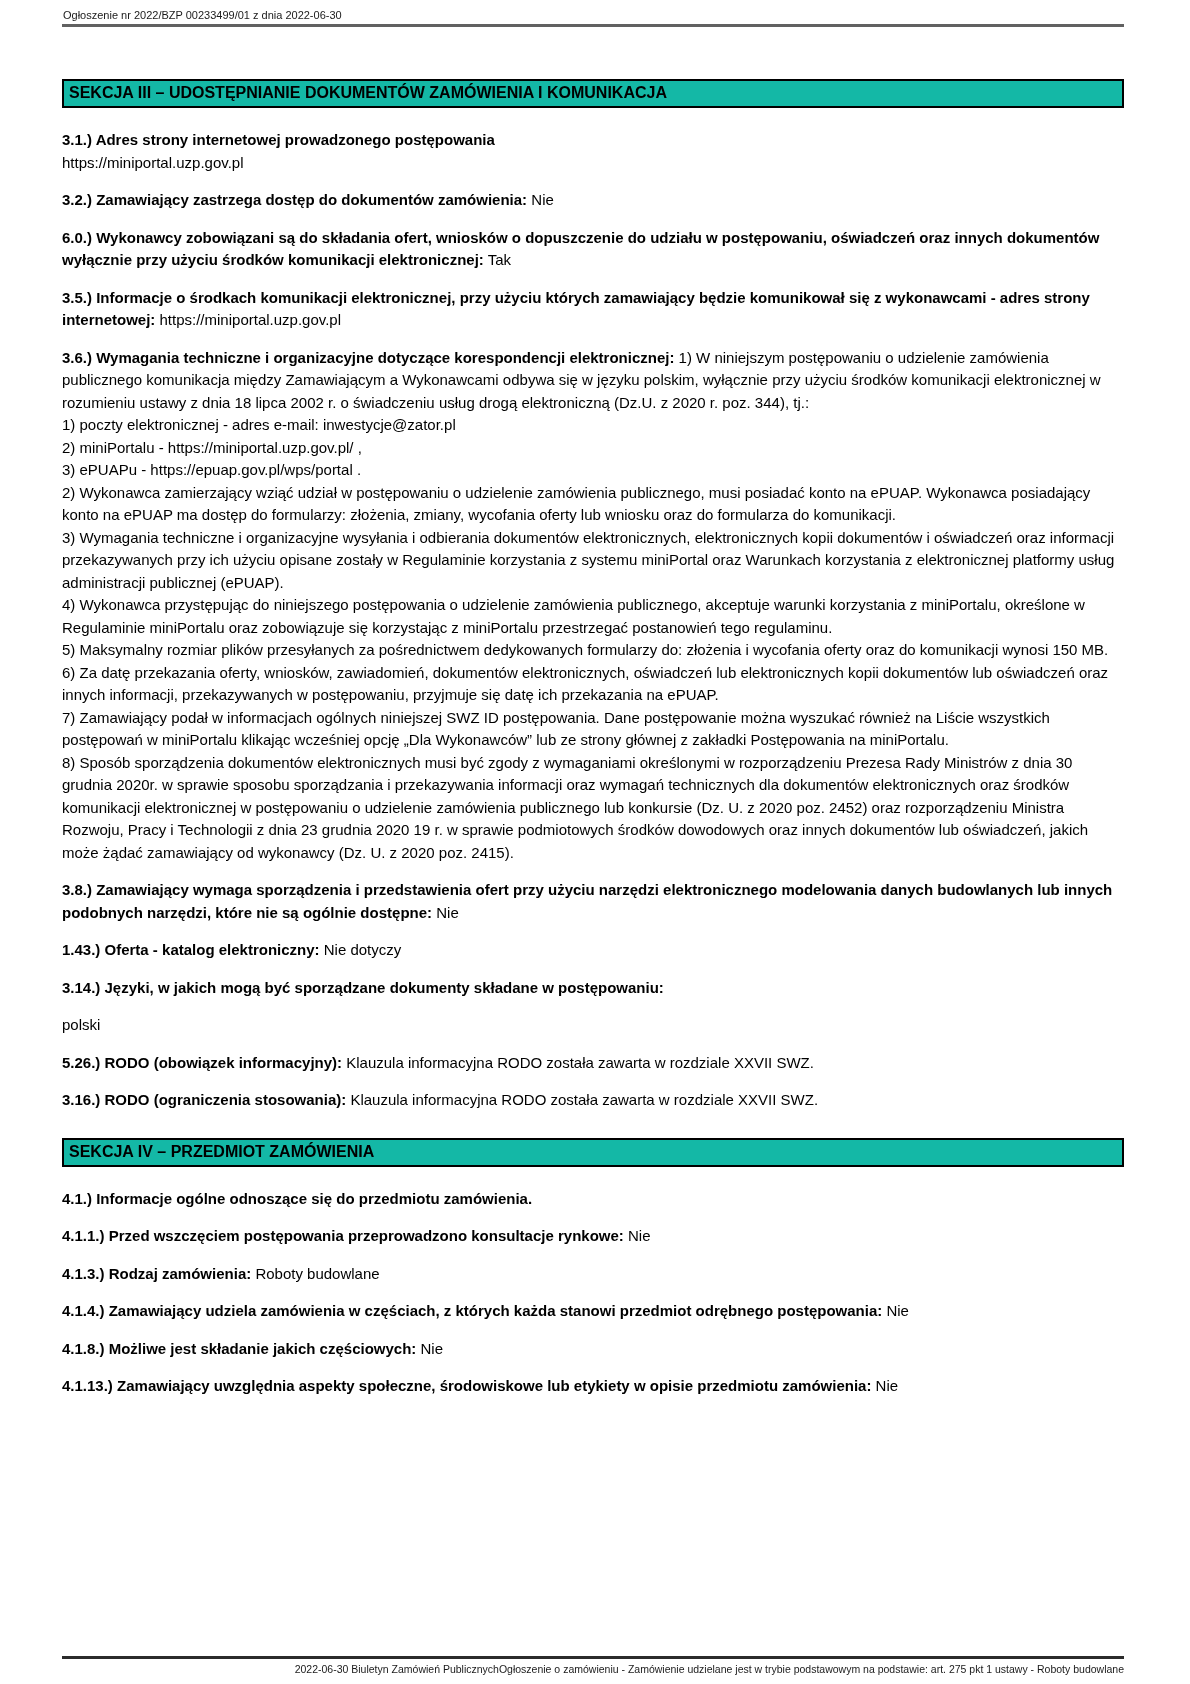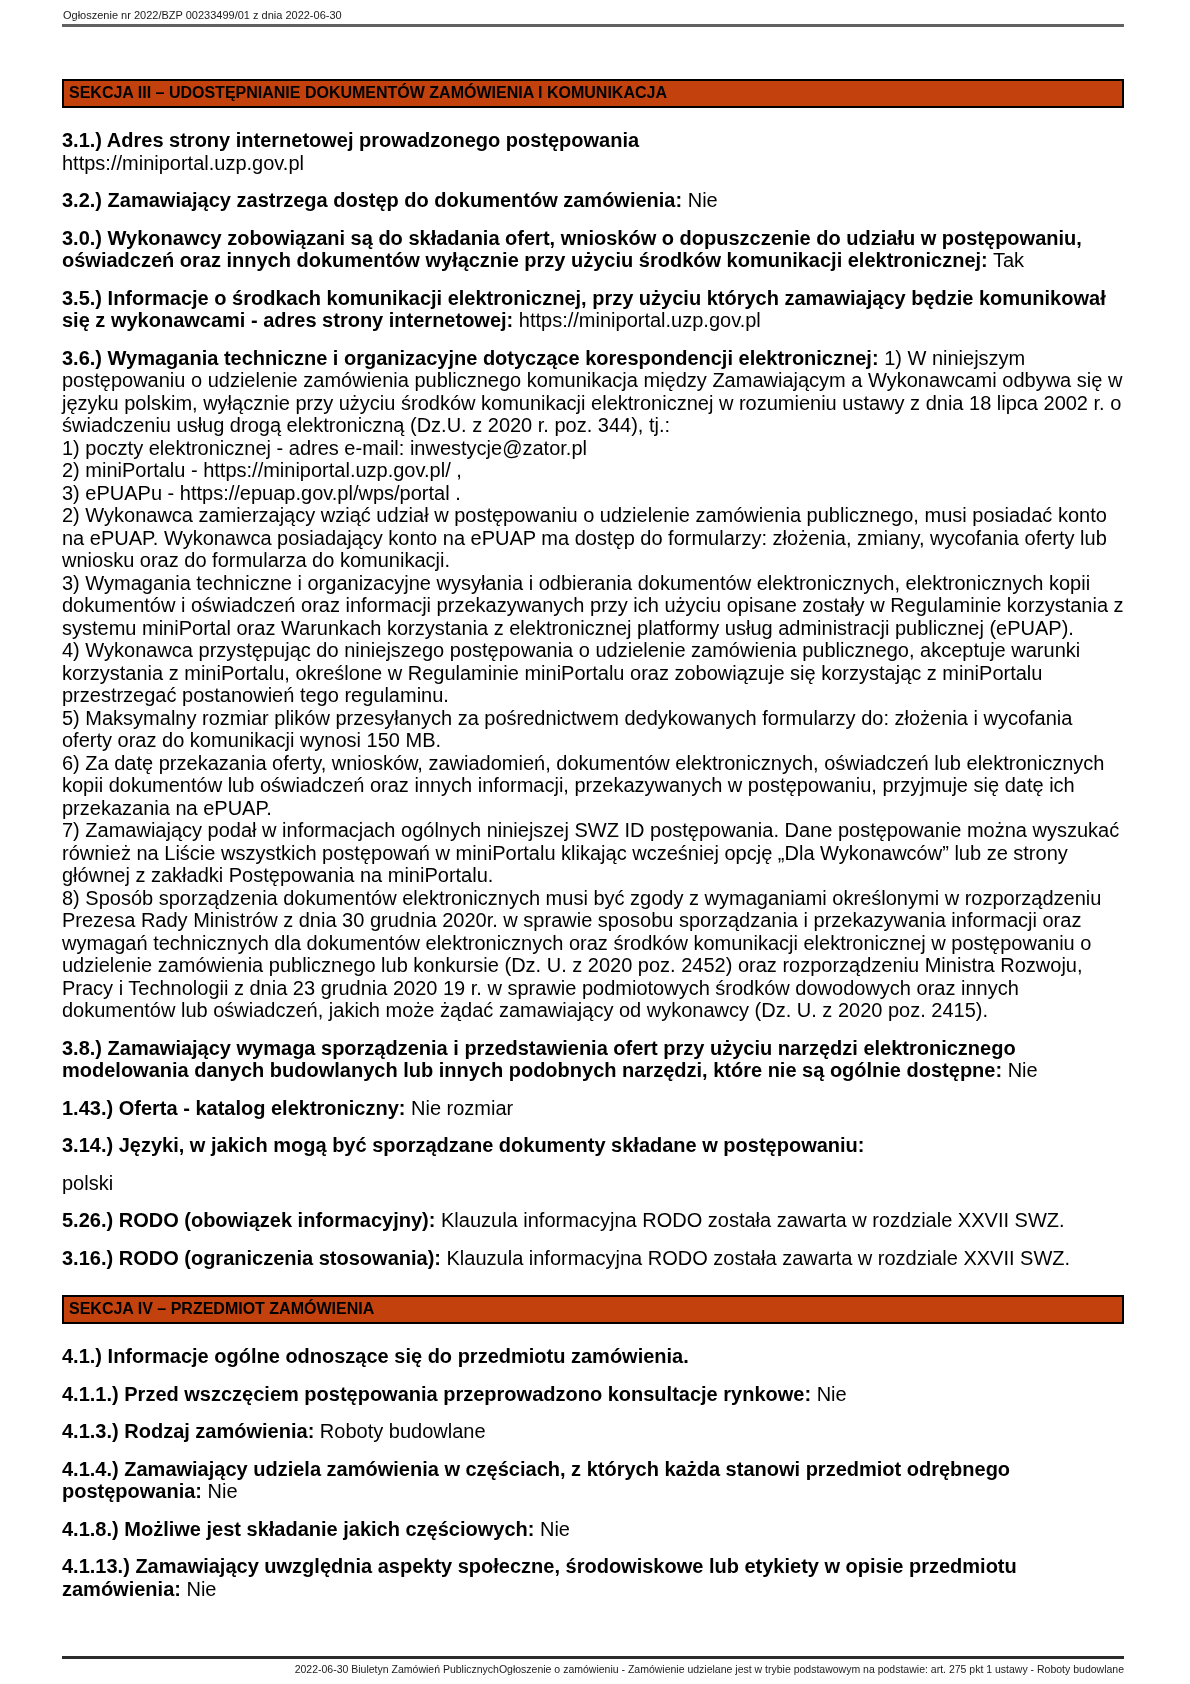--- a/index.html
+++ b/index.html
@@ -16,30 +16,30 @@
   }
   .header-rule {
     position: absolute; top: 24px; left: 62px;
     width: 1062px; height: 3px; background: #616161;
   }
   .content {
     position: absolute; top: 79px; left: 62px; width: 1062px;
   }
   .section-title {
     border: 2px solid #000;
-    background: #c2410c;
+    background: #14b8a6;
     font-weight: bold;
     font-size: 16px;
     line-height: 22px;
     padding: 1px 5px 2px 5px;
     margin-top: 26px;
   }
   .section-title:first-child { margin-top: 0; }
   .item {
-    font-size: 20px;
+    font-size: 15px;
     line-height: 22.5px;
     margin-top: 15px;
   }
   .section-body { margin-top: 21px; }
   .lbl { font-weight: bold; }
   .block { display: block; }
   .val.prewrap { white-space: pre-line; }
   .footer-rule {
     position: absolute; top: 1656px; left: 62px;
     width: 1062px; height: 3px; background: #2b2b2b;
@@ -62,39 +62,39 @@
 
   <div class="section-body">
 
     <p class="item">
         <b class="lbl block">3.1.) Adres strony internetowej prowadzonego postępowania</b>
         <span class="val block">https://miniportal.uzp.gov.pl</span>
       </p>
 
     <p class="item"><b class="lbl">3.2.) Zamawiający zastrzega dostęp do dokumentów zamówienia:</b> <span class="val">Nie</span></p>
 
-    <p class="item"><b class="lbl">3.0.) Wykonawcy zobowiązani są do składania ofert, wniosków o dopuszczenie do udziału w postępowaniu, oświadczeń oraz innych dokumentów wyłącznie przy użyciu środków komunikacji elektronicznej:</b> <span class="val">Tak</span></p>
+    <p class="item"><b class="lbl">6.0.) Wykonawcy zobowiązani są do składania ofert, wniosków o dopuszczenie do udziału w postępowaniu, oświadczeń oraz innych dokumentów wyłącznie przy użyciu środków komunikacji elektronicznej:</b> <span class="val">Tak</span></p>
 
     <p class="item"><b class="lbl">3.5.) Informacje o środkach komunikacji elektronicznej, przy użyciu których zamawiający będzie komunikował się z wykonawcami - adres strony internetowej:</b> <span class="val">https://miniportal.uzp.gov.pl</span></p>
 
     <p class="item"><b class="lbl">3.6.) Wymagania techniczne i organizacyjne dotyczące korespondencji elektronicznej:</b> <span class="val prewrap">1) W niniejszym postępowaniu o udzielenie zamówienia publicznego komunikacja między Zamawiającym a Wykonawcami odbywa się w języku polskim, wyłącznie przy użyciu środków komunikacji elektronicznej w rozumieniu ustawy z dnia 18 lipca 2002 r. o świadczeniu usług drogą elektroniczną (Dz.U. z 2020 r. poz. 344), tj.:
 1) poczty elektronicznej - adres e-mail: inwestycje@zator.pl
 2) miniPortalu - https://miniportal.uzp.gov.pl/ ,
 3) ePUAPu - https://epuap.gov.pl/wps/portal .
 2) Wykonawca zamierzający wziąć udział w postępowaniu o udzielenie zamówienia publicznego, musi posiadać konto na ePUAP. Wykonawca posiadający konto na ePUAP ma dostęp do formularzy: złożenia, zmiany, wycofania oferty lub wniosku oraz do formularza do komunikacji.
 3) Wymagania techniczne i organizacyjne wysyłania i odbierania dokumentów elektronicznych, elektronicznych kopii dokumentów i oświadczeń oraz informacji przekazywanych przy ich użyciu opisane zostały w Regulaminie korzystania z systemu miniPortal oraz Warunkach korzystania z elektronicznej platformy usług administracji publicznej (ePUAP).
 4) Wykonawca przystępując do niniejszego postępowania o udzielenie zamówienia publicznego, akceptuje warunki korzystania z miniPortalu, określone w Regulaminie miniPortalu oraz zobowiązuje się korzystając z miniPortalu przestrzegać postanowień tego regulaminu.
 5) Maksymalny rozmiar plików przesyłanych za pośrednictwem dedykowanych formularzy do: złożenia i wycofania oferty oraz do komunikacji wynosi 150 MB.
 6) Za datę przekazania oferty, wniosków, zawiadomień, dokumentów elektronicznych, oświadczeń lub elektronicznych kopii dokumentów lub oświadczeń oraz innych informacji, przekazywanych w postępowaniu, przyjmuje się datę ich przekazania na ePUAP.
 7) Zamawiający podał w informacjach ogólnych niniejszej SWZ ID postępowania. Dane postępowanie można wyszukać również na Liście wszystkich postępowań w miniPortalu klikając wcześniej opcję „Dla Wykonawców” lub ze strony głównej z zakładki Postępowania na miniPortalu.
 8) Sposób sporządzenia dokumentów elektronicznych musi być zgody z wymaganiami określonymi w rozporządzeniu Prezesa Rady Ministrów z dnia 30 grudnia 2020r. w sprawie sposobu sporządzania i przekazywania informacji oraz wymagań technicznych dla dokumentów elektronicznych oraz środków komunikacji elektronicznej w postępowaniu o udzielenie zamówienia publicznego lub konkursie (Dz. U. z 2020 poz. 2452) oraz rozporządzeniu Ministra Rozwoju, Pracy i Technologii z dnia 23 grudnia 2020 19 r. w sprawie podmiotowych środków dowodowych oraz innych dokumentów lub oświadczeń, jakich może żądać zamawiający od wykonawcy (Dz. U. z 2020 poz. 2415).</span></p>
 
     <p class="item"><b class="lbl">3.8.) Zamawiający wymaga sporządzenia i przedstawienia ofert przy użyciu narzędzi elektronicznego modelowania danych budowlanych lub innych podobnych narzędzi, które nie są ogólnie dostępne:</b> <span class="val">Nie</span></p>
 
-    <p class="item"><b class="lbl">1.43.) Oferta - katalog elektroniczny:</b> <span class="val">Nie rozmiar</span></p>
+    <p class="item"><b class="lbl">1.43.) Oferta - katalog elektroniczny:</b> <span class="val">Nie dotyczy</span></p>
 
     <p class="item"><b class="lbl">3.14.) Języki, w jakich mogą być sporządzane dokumenty składane w postępowaniu:</b></p>
     <p class="item"><span class="val">polski</span></p>
 
     <p class="item"><b class="lbl">5.26.) RODO (obowiązek informacyjny):</b> <span class="val">Klauzula informacyjna RODO została zawarta w rozdziale XXVII SWZ.</span></p>
 
     <p class="item"><b class="lbl">3.16.) RODO (ograniczenia stosowania):</b> <span class="val">Klauzula informacyjna RODO została zawarta w rozdziale XXVII SWZ.</span></p>
 
   </div>
 

